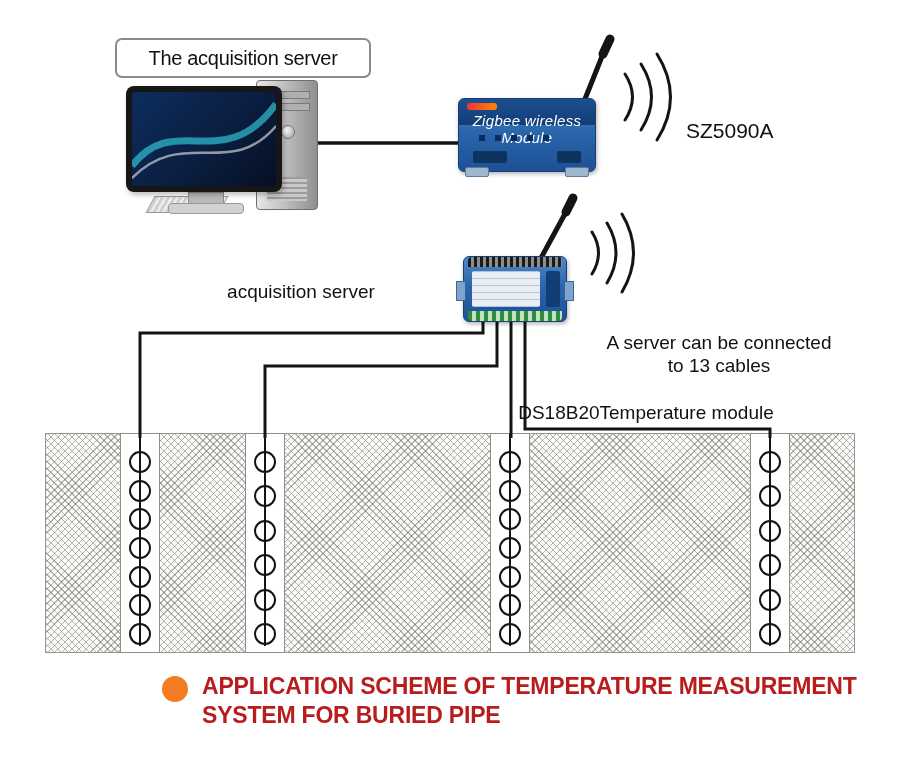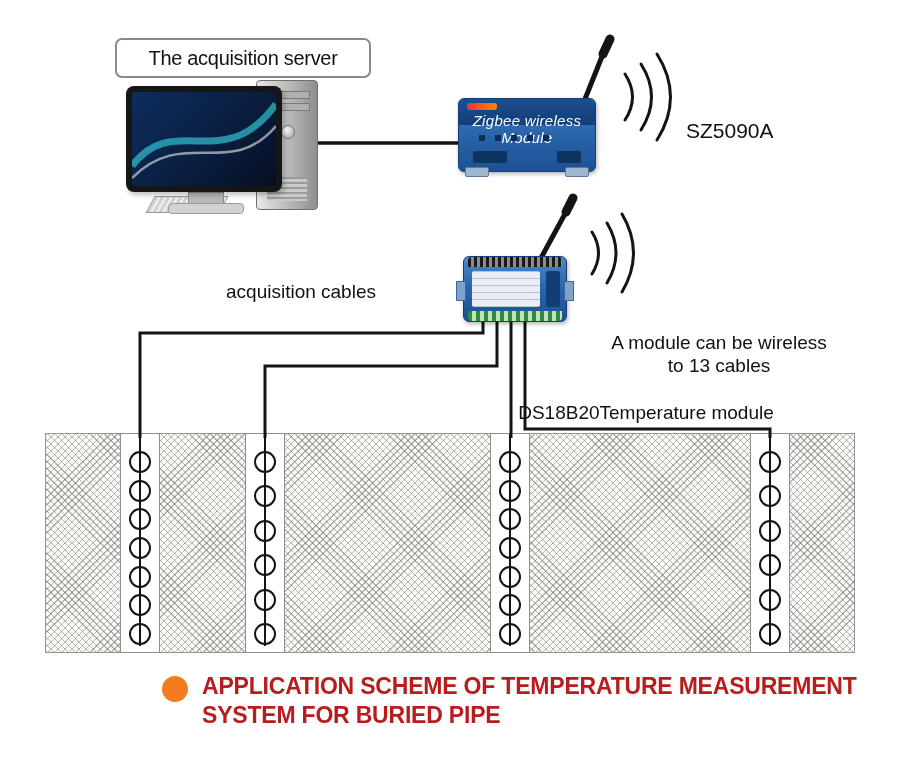--- a/index.html
+++ b/index.html
@@ -163,24 +163,24 @@
 
   <div class="abs device module">
     <div class="pins-top"></div>
     <div class="face"></div>
     <div class="side-block"></div>
     <div class="pins-bottom"></div>
     <div class="ear el"></div>
     <div class="ear er"></div>
   </div>
   <div class="abs txt module-label">
-    <div>acquisition cables</div>
+    <div>acquisition server</div>
   </div>
   <div class="abs txt module-note">
-    <div>A module can be wireless</div>
+    <div>A server can be connected</div>
     <div>to 13 cables</div>
   </div>
   <div class="abs txt sensor-label">DS18B20Temperature module</div>
 
   <div class="abs ground"></div>
   <div id="pipes-layer"></div>
 
   <div class="abs bullet" style="background: rgb(244, 123, 32);"></div>
   <div class="abs footer-title" style="color: #b91c1c;">
     <div>APPLICATION SCHEME OF TEMPERATURE MEASUREMENT</div>

